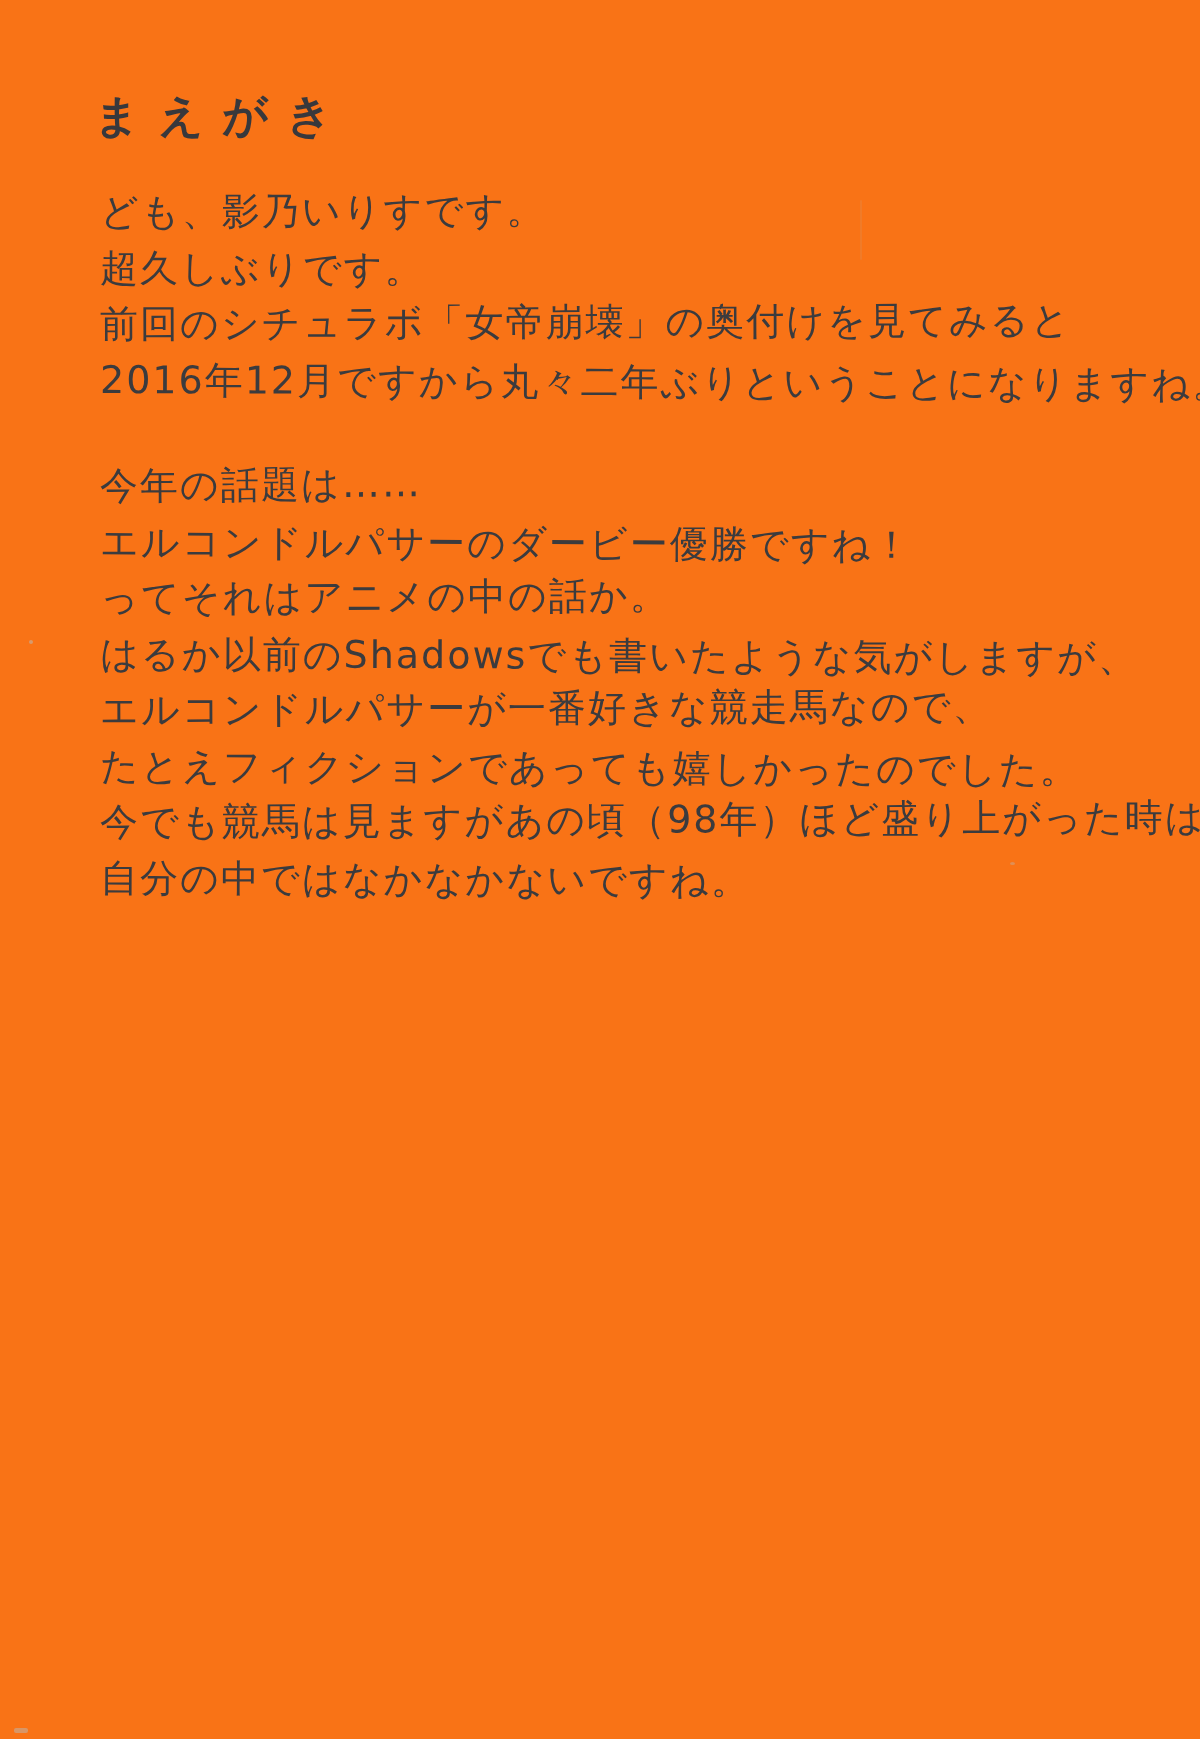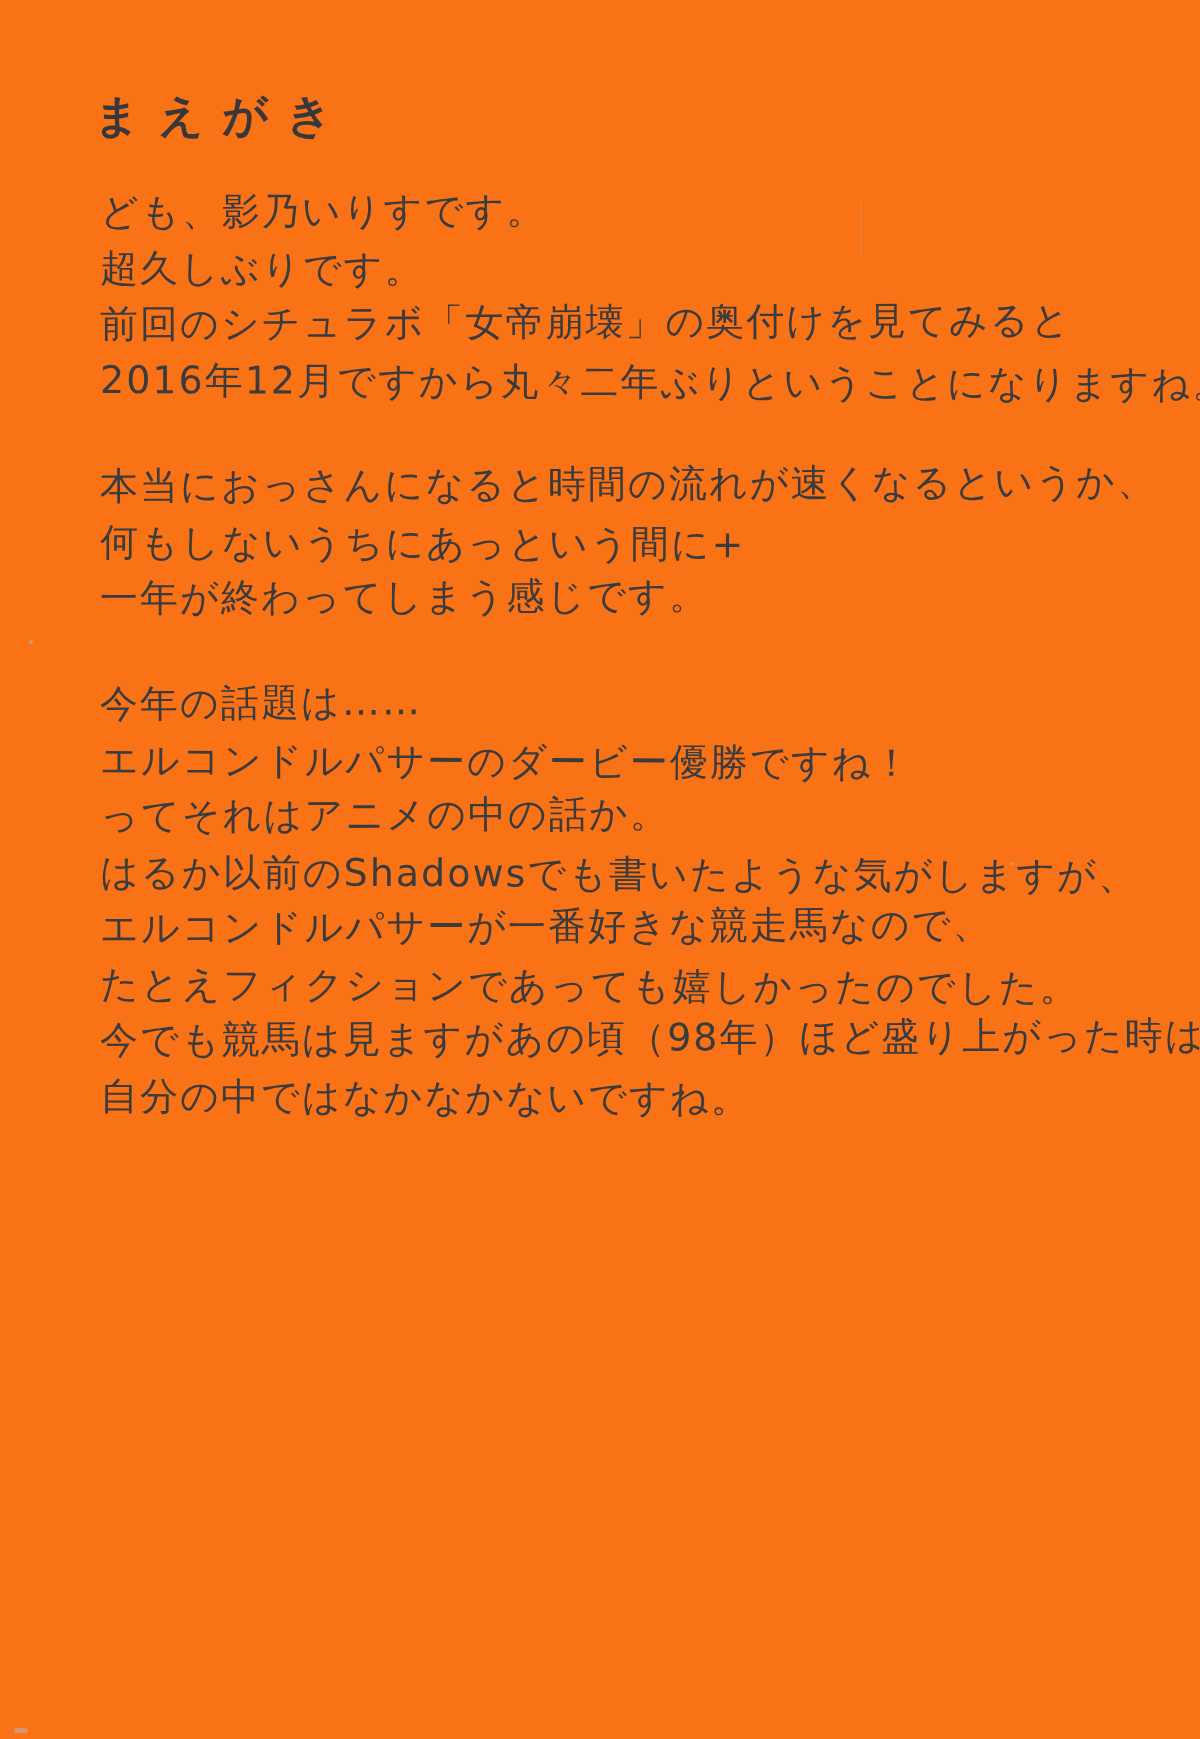--- a/index.html
+++ b/index.html
@@ -69,25 +69,20 @@
 
   <div class="content">
 
     <div class="para">
       <div class="line">ども、影乃いりすです。</div>
       <div class="line">超久しぶりです。</div>
       <div class="line">前回のシチュラボ「女帝崩壊」の奥付けを見てみると</div>
       <div class="line">2016年12月ですから丸々二年ぶりということになりますね。</div>
     </div>
 
-    <div class="para">
-      <div class="line">本当におっさんになると時間の流れが速くなるというか、</div>
-      <div class="line">何もしないうちにあっという間に+</div>
-      <div class="line">一年が終わってしまう感じです。</div>
-    </div>
 
     <div class="para">
       <div class="line">今年の話題は……</div>
       <div class="line">エルコンドルパサーのダービー優勝ですね！</div>
       <div class="line">ってそれはアニメの中の話か。</div>
       <div class="line">はるか以前のShadowsでも書いたような気がしますが、</div>
       <div class="line">エルコンドルパサーが一番好きな競走馬なので、</div>
       <div class="line">たとえフィクションであっても嬉しかったのでした。</div>
       <div class="line">今でも競馬は見ますがあの頃（98年）ほど盛り上がった時は</div>
       <div class="line">自分の中ではなかなかないですね。</div>

